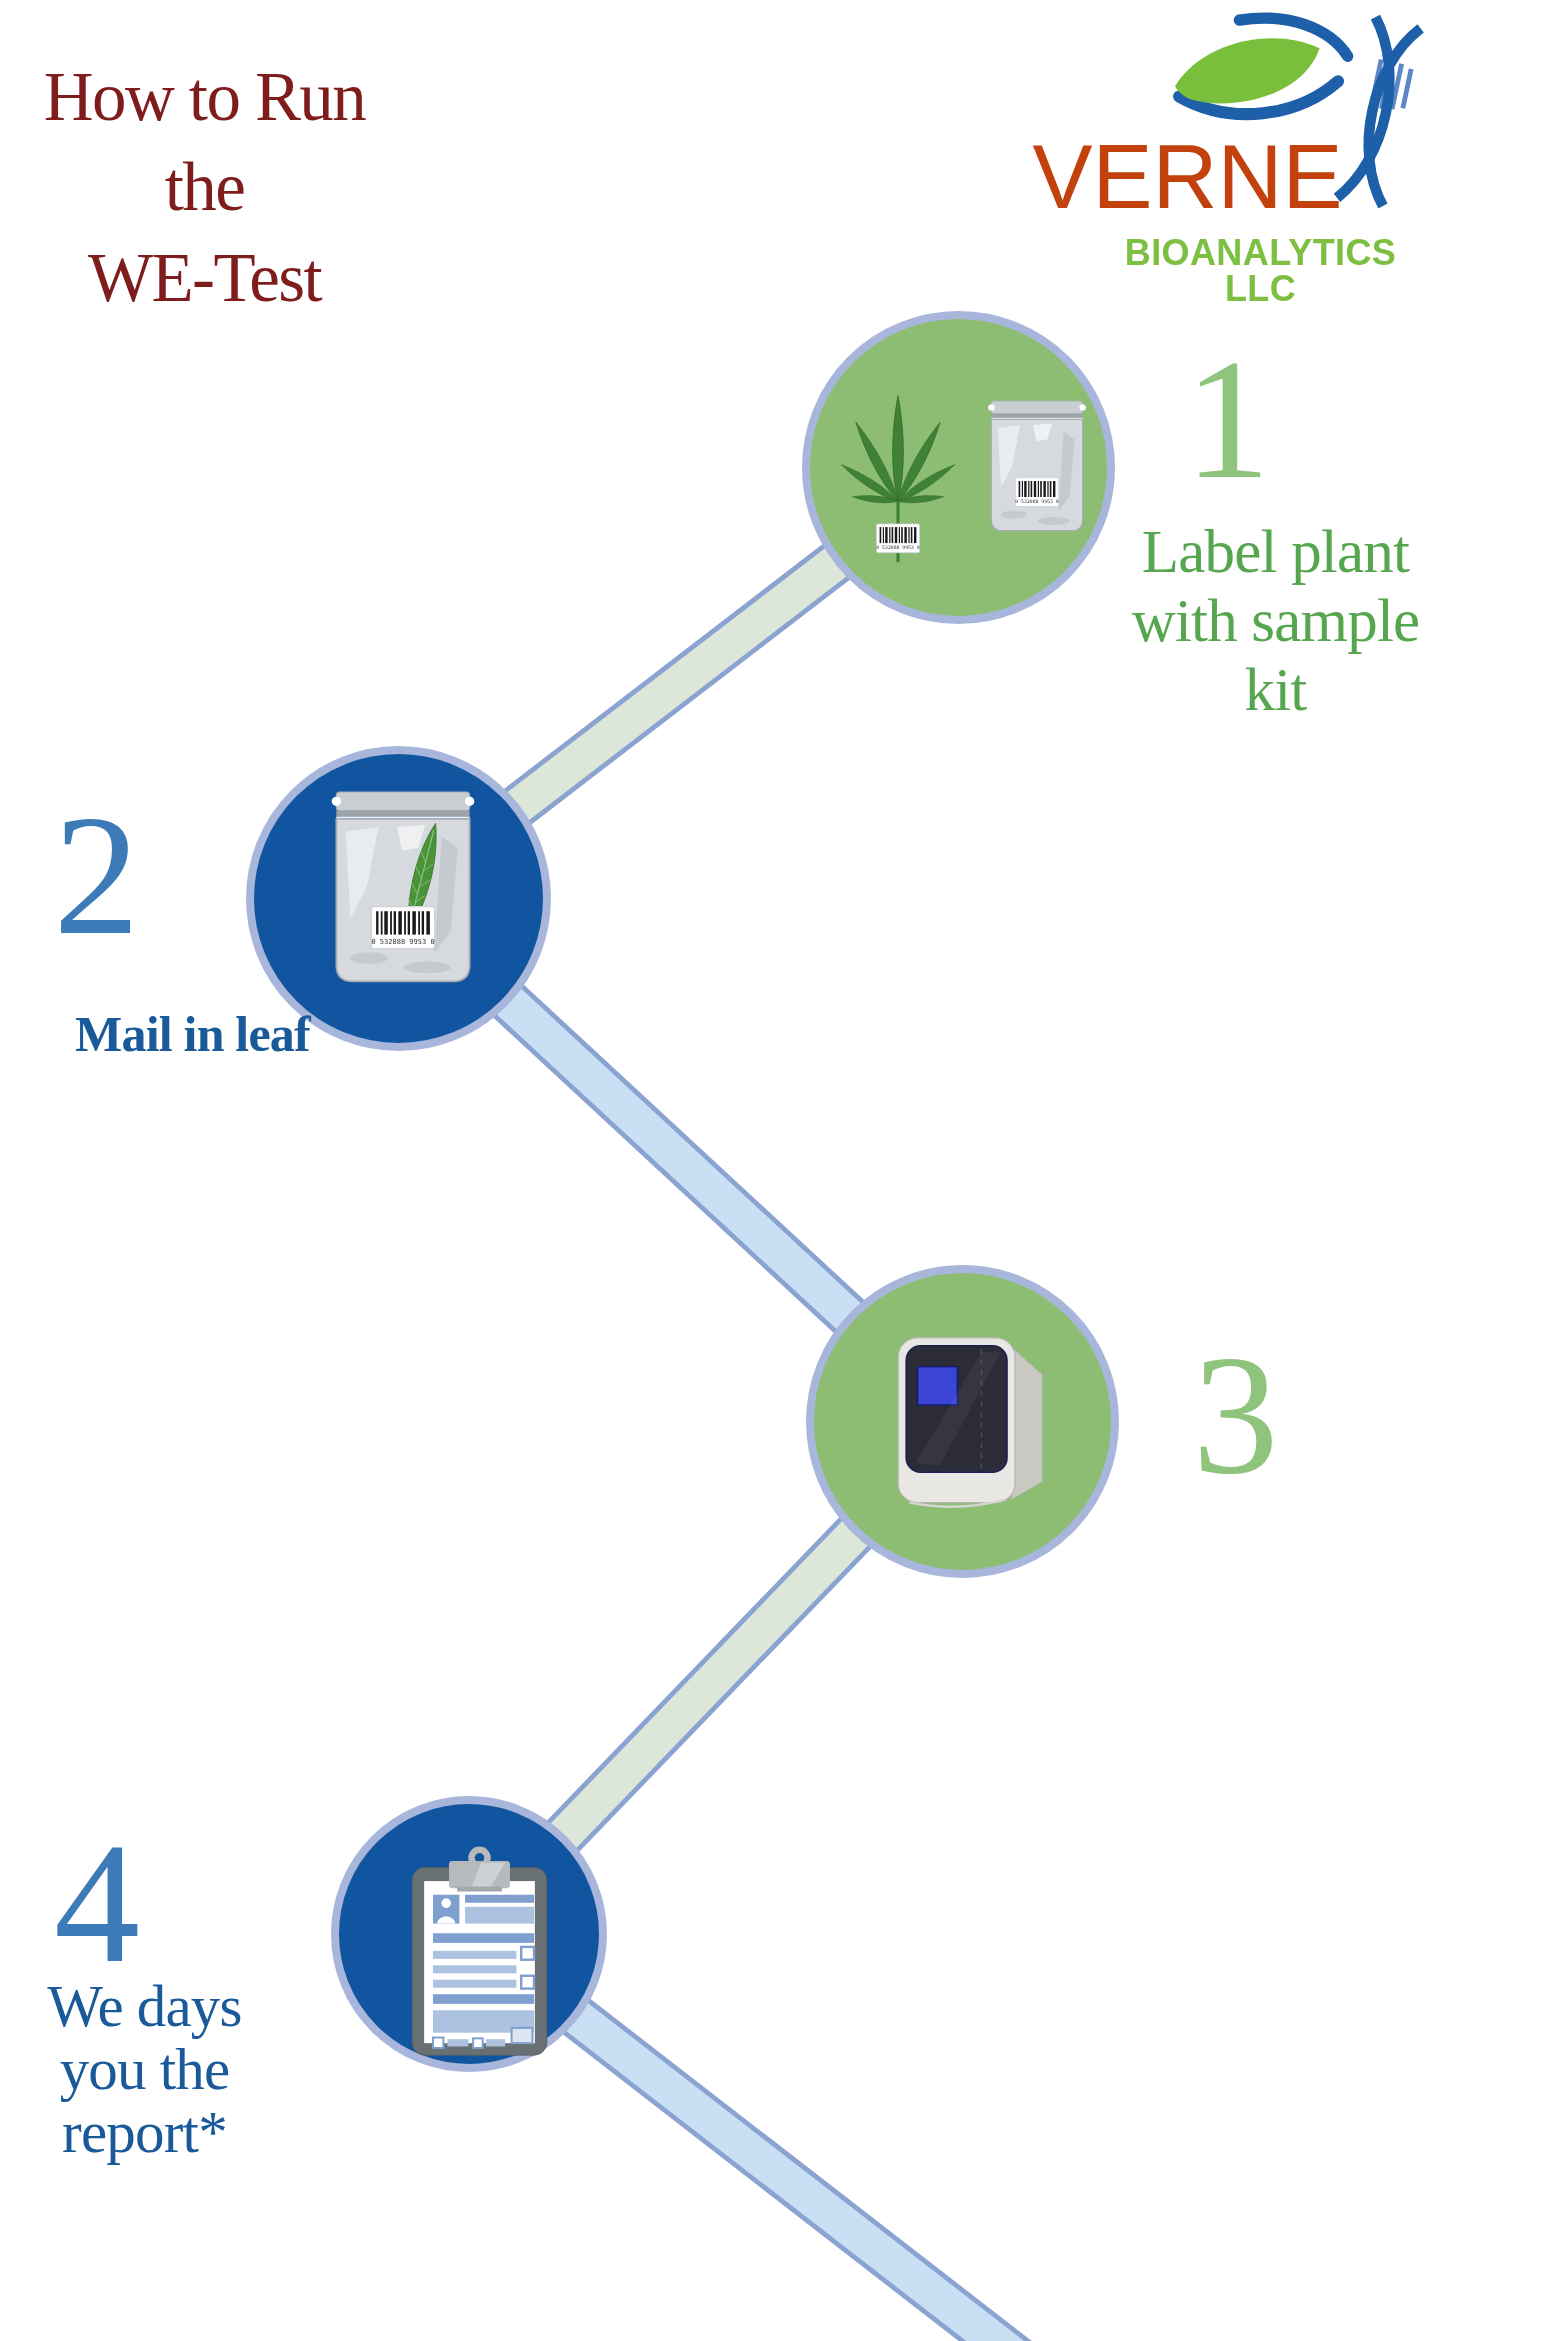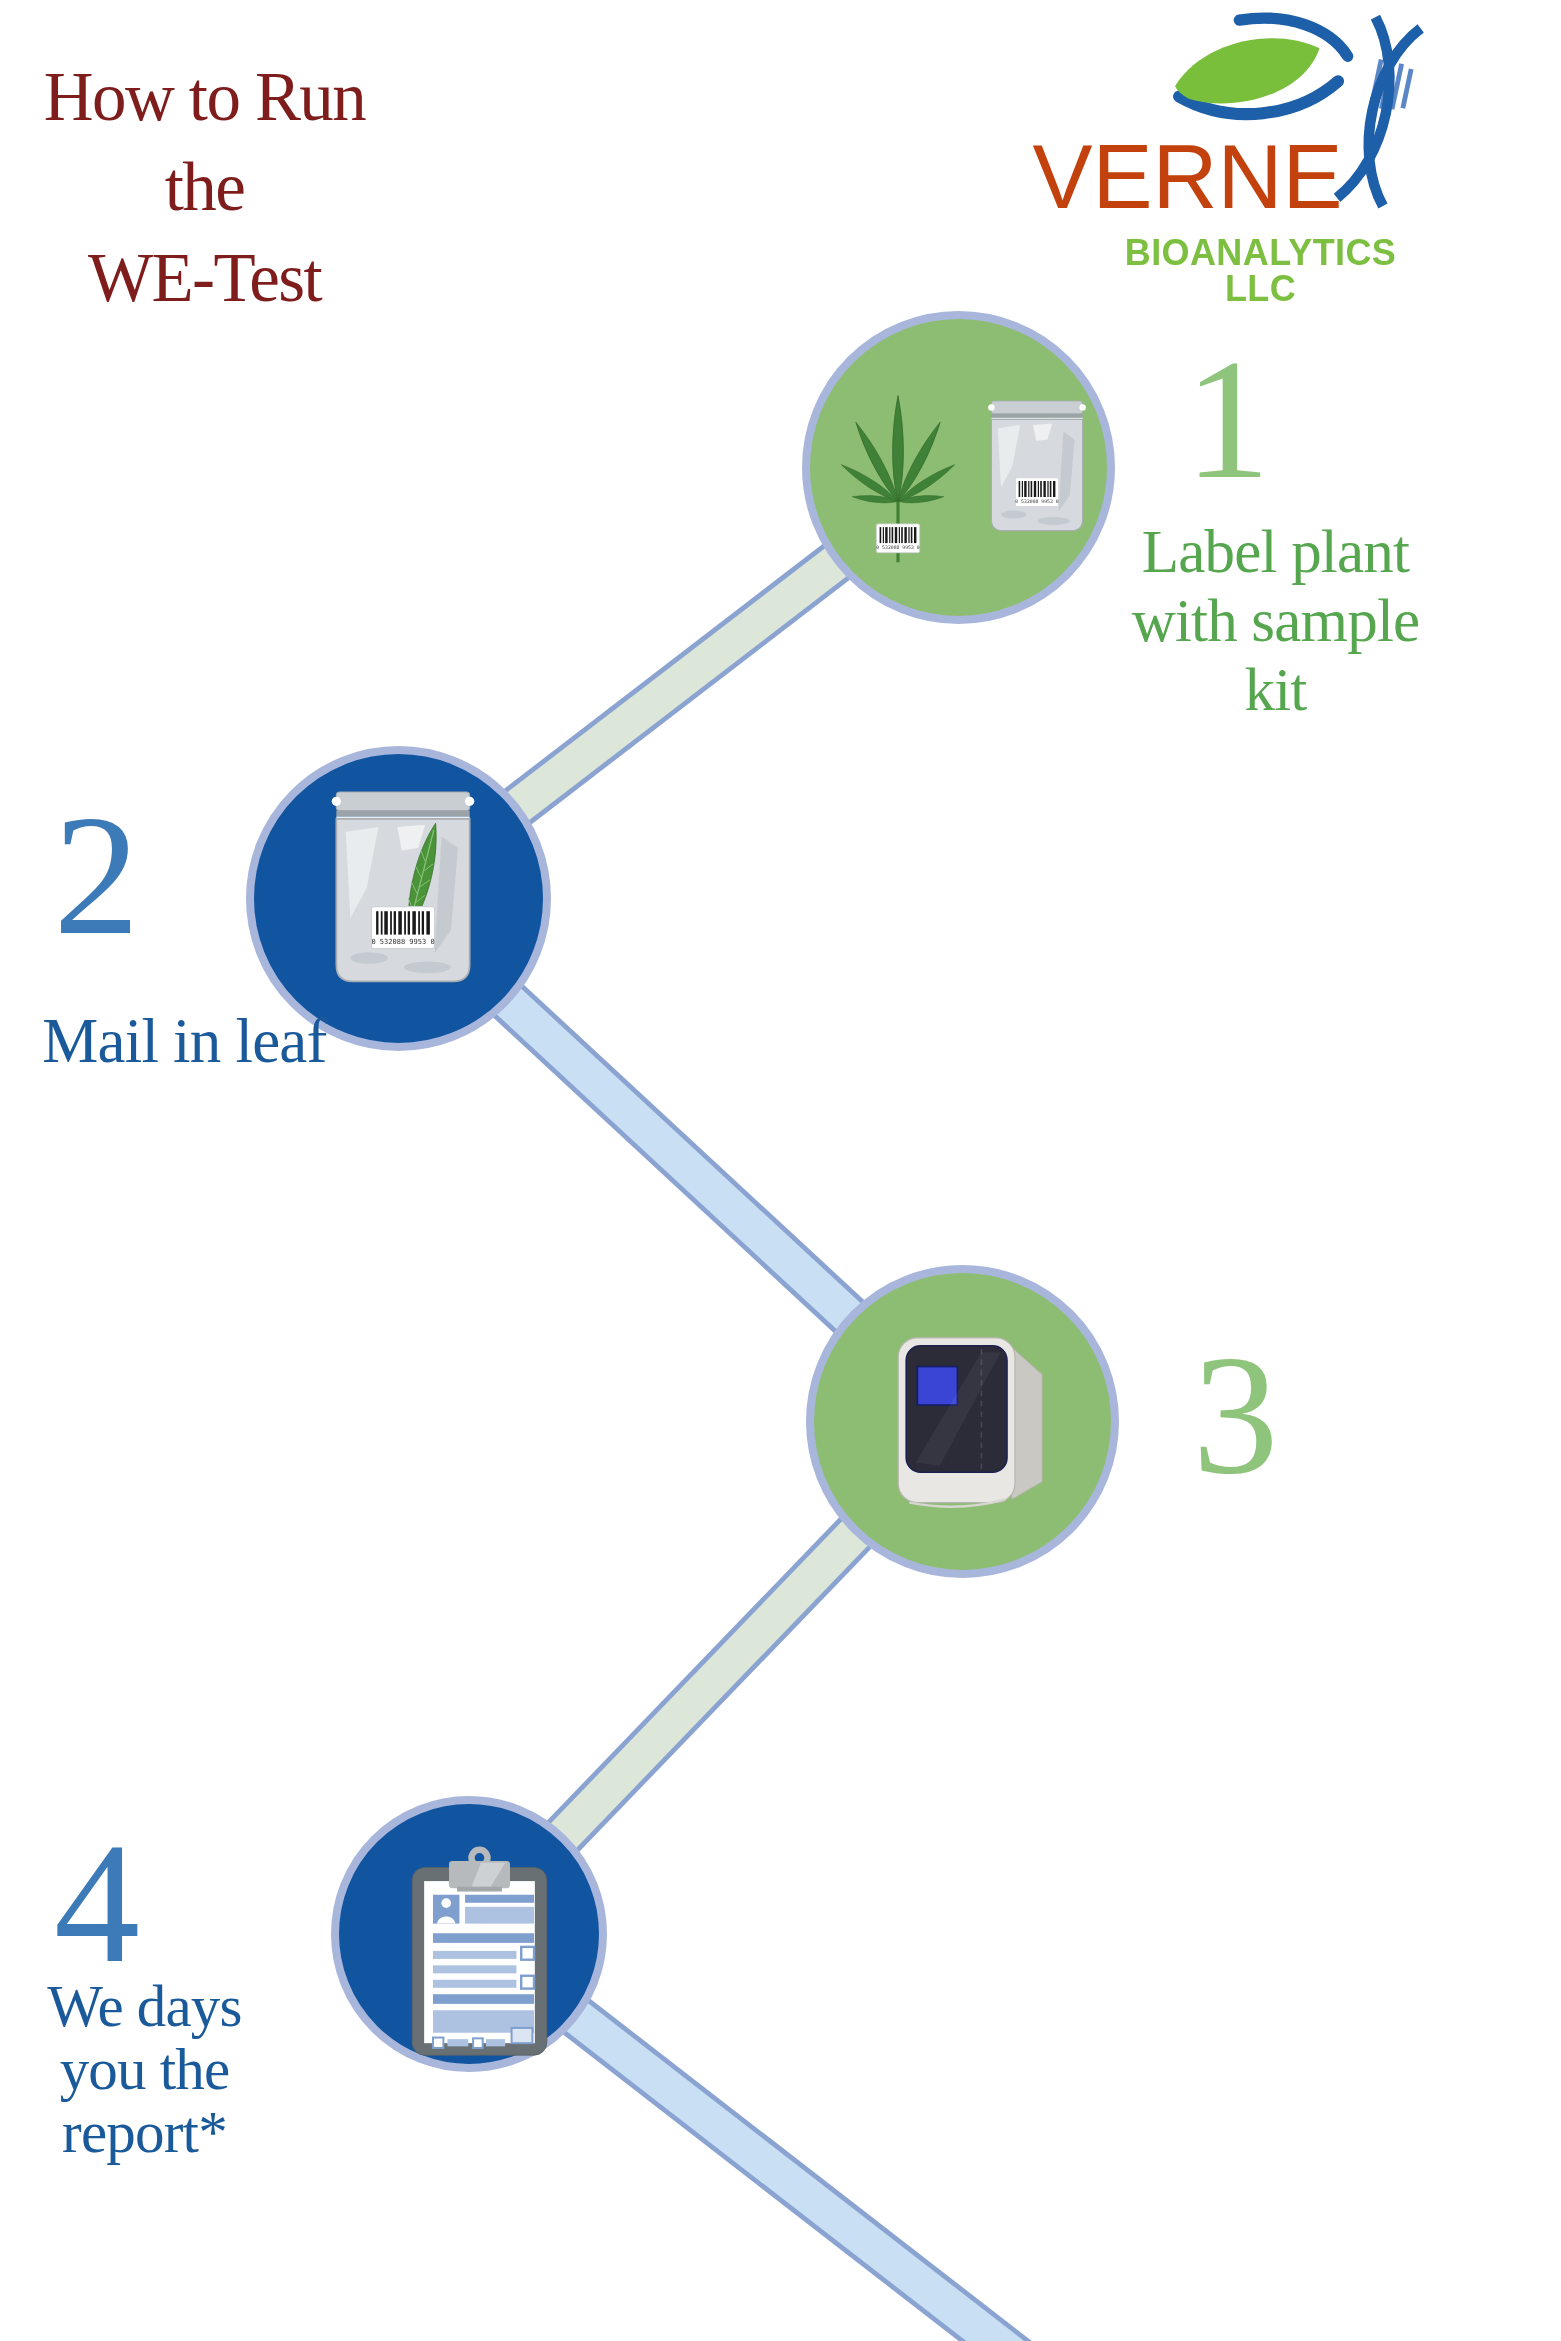--- a/index.html
+++ b/index.html
@@ -31,21 +31,21 @@
   }
   .step-number{
     line-height:1;font-size:172px;text-align:center;
   }
   .num-green{color:#8fc47c;}
   .num-blue{color:#3d7ab8;}
   .step-label{text-align:center;}
   .lbl-green{color:#55a64e;}
   .lbl-blue{color:#1b5a9a;}
   #label-1{left:1063px;top:518px;width:425px;font-size:61px;line-height:1.13;letter-spacing:-0.8px;}
-  #label-2{left:12px;top:1005px;width:345px;font-size:63px;letter-spacing:-0.8px;}
+  #label-2{left:20px;top:1005px;width:345px;font-size:50px;letter-spacing:-0.8px;font-weight:bold;}
   #label-3{left:1067px;top:1524px;width:401px;font-size:61px;line-height:1.13;letter-spacing:-0.8px;}
   #label-4{left:0px;top:1975px;width:289px;font-size:59px;line-height:1.07;letter-spacing:-0.8px;}
   #number-1{left:1127px;top:333px;width:201px;}
   #number-2{left:0px;top:789px;width:193px;}
   #number-3{left:1135px;top:1328px;width:201px;}
   #number-4{left:0px;top:1817px;width:194px;}
   .footnote{
     left:963px;top:1843px;width:457px;
     font-size:48px;line-height:1.44;letter-spacing:-0.8px;
     font-weight:bold;color:#10539a;text-align:center;

